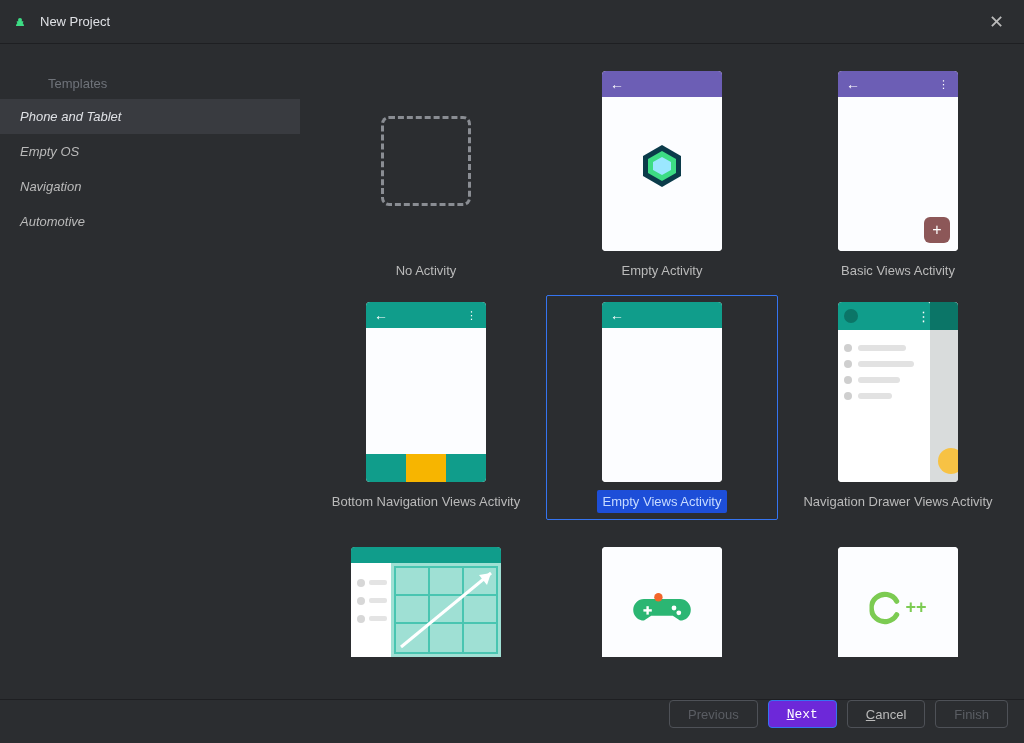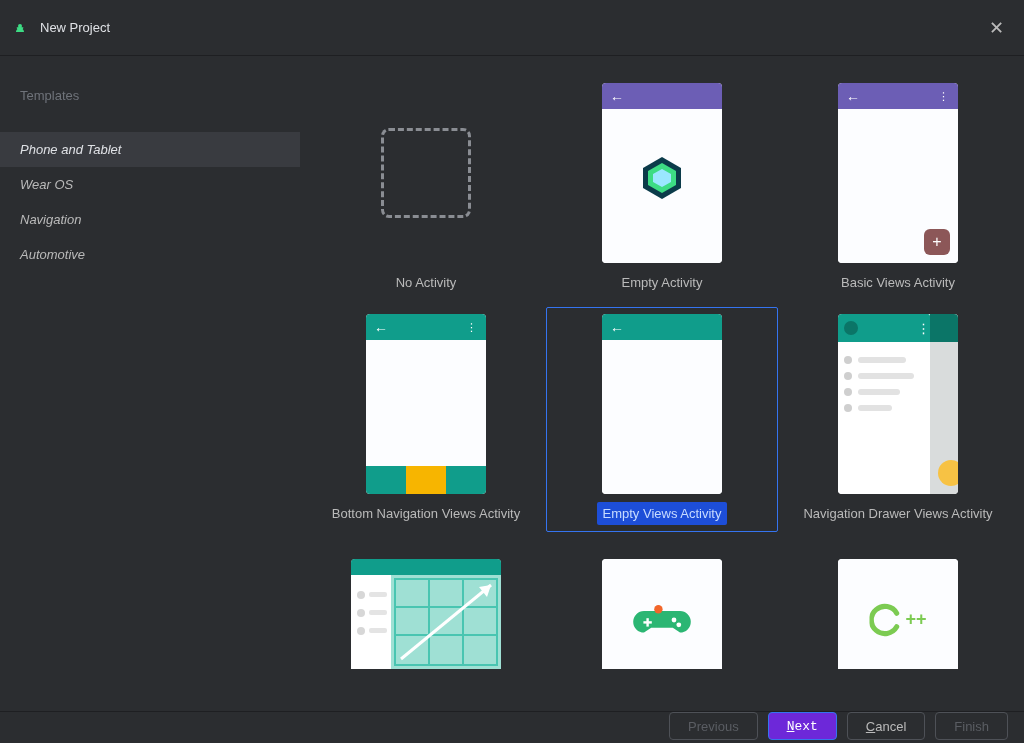--- a/index.html
+++ b/index.html
@@ -7,21 +7,21 @@
     width: 1024px;
     height: 743px;
     background: #2b2d30;
     font-family: -apple-system, BlinkMacSystemFont, "Segoe UI", Arial, sans-serif;
     font-size: 13px;
     color: #bababa;
     overflow: hidden;
     position: relative;
   }
   .titlebar {
-    height: 56px;
+    height: 44px;
     display: flex;
     align-items: center;
     padding: 0 12px;
     border-bottom: 1px solid #1e1f22;
   }
   .titlebar .app-icon {
     width: 16px; height: 16px; margin-right: 12px;
   }
   .titlebar .title { color: #dfe1e5; font-size: 13px; }
   .titlebar .close {
@@ -35,22 +35,23 @@
     display: flex;
     height: 655px;
   }
   .sidebar {
     width: 300px;
     background: #2b2d30;
     padding-top: 24px;
   }
   .sidebar-heading {
     color: #6f737a;
-    padding: 8px 20px 29px 20px;
+    padding: 8px 20px 8px 20px;
     font-size: 13px;
+    margin-left: 28px;
   }
   .sidebar-item {
     padding: 10px 20px;
     color: #bababa;
     cursor: pointer;
     font-size: 13px;
     font-style: italic;
   }
   .sidebar-item.selected {
     background: #393b40;
@@ -210,21 +211,21 @@
       </svg>
   </span>
   <span class="title">New Project</span>
   <span class="close">✕</span>
 </div>
 
 <div class="main">
   <div class="sidebar">
     <div class="sidebar-heading">Templates</div>
     <div class="sidebar-item selected"><span>Phone and Tablet</span></div>
-    <div class="sidebar-item"><span>Wear OS</span></div>
+    <div class="sidebar-item"><span>Empty OS</span></div>
     <div class="sidebar-item"><span>Navigation</span></div>
     <div class="sidebar-item"><span>Automotive</span></div>
   </div>
 
   <div class="content">
     <div class="grid">
 
       <div class="card">
         <div class="thumb dashed">
           <div class="dashed-box"></div>

